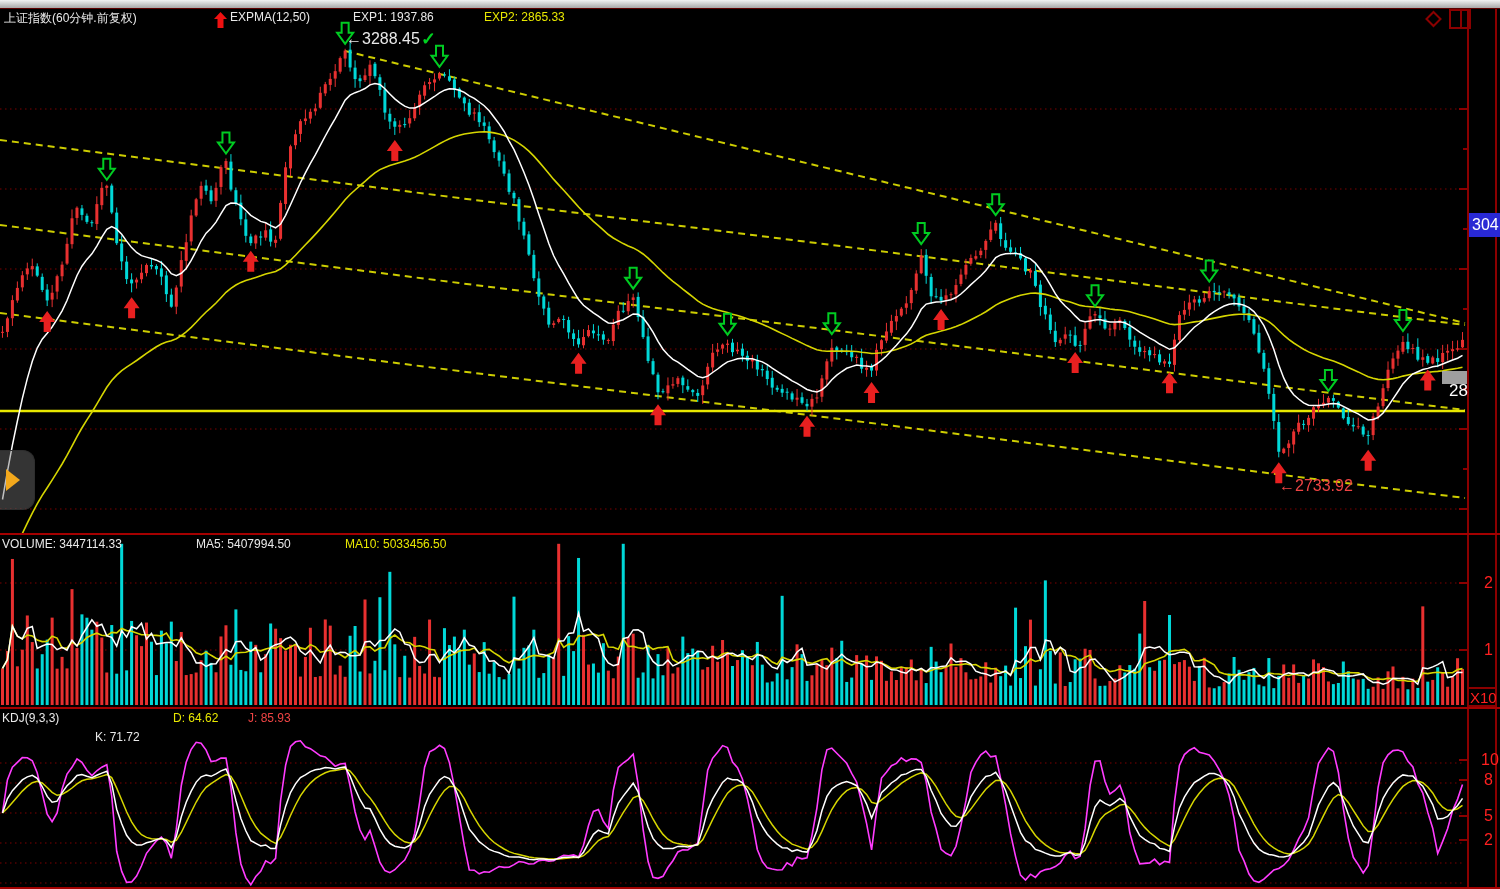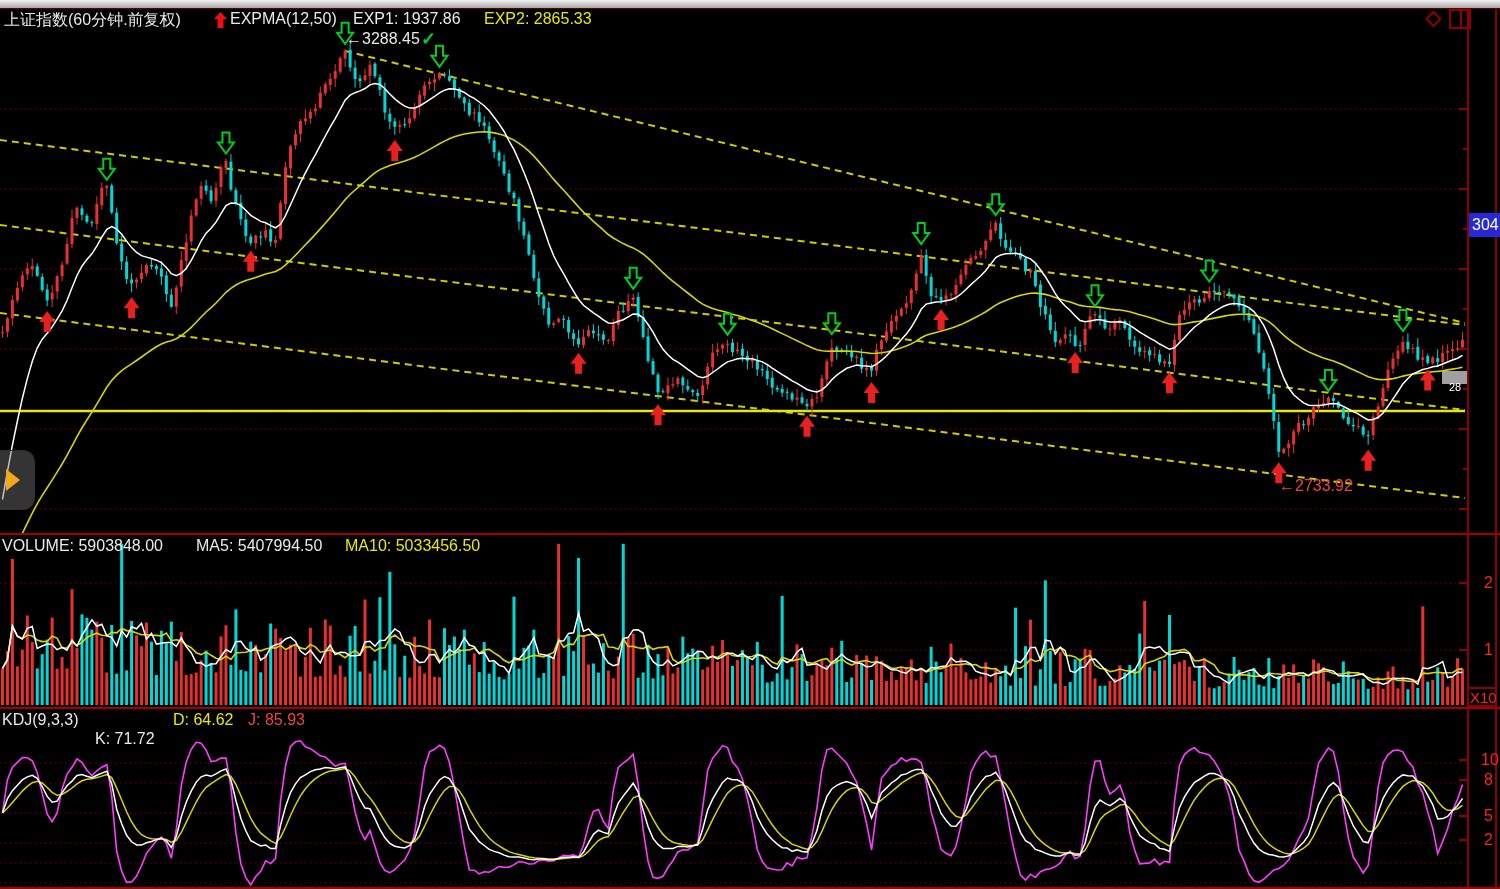--- a/index.html
+++ b/index.html
@@ -1,27 +1,27 @@
 <!DOCTYPE html>
 <html><head>
 <meta charset="utf-8">
 <style>
   html,body{margin:0;padding:0;background:#000;}
   .screen{position:relative;width:1500px;height:889px;background:#000;overflow:hidden;
           font-family:"Liberation Sans",sans-serif;}
   .topbar{position:absolute;left:0;top:0;width:1500px;height:8px;
           background:linear-gradient(#f2f2f2,#a8a8a8);}
   .topline{position:absolute;left:0;top:8px;width:1500px;height:1px;background:#5c0000;}
-  .hdr{position:absolute;font-size:16px;white-space:nowrap;z-index:30;}
+  .hdr{position:absolute;font-size:12px;white-space:nowrap;z-index:30;}
   .w{color:#e9e9e9}.y{color:#e8e800}.m{color:#ef4444}
   svg{position:absolute;left:0;display:block;}
   .divider{position:absolute;left:0;width:1500px;height:2px;background:#a40000;z-index:25;}
   .badge{position:absolute;left:1469px;top:213px;width:31px;height:24px;background:#2929d4;
          color:#fff;font-size:16px;line-height:24px;padding-left:3px;overflow:hidden;z-index:40;}
-  .curprice{position:absolute;left:1449px;top:381px;color:#fff;font-size:11px;z-index:40;white-space:nowrap;}
+  .curprice{position:absolute;left:1449px;top:381px;color:#fff;font-size:17px;z-index:40;white-space:nowrap;}
   .peaklbl{position:absolute;left:346px;top:30px;color:#e9e9e9;font-size:16px;z-index:40;white-space:nowrap;text-align:right;}
   .peakchk{position:absolute;left:421px;top:28px;color:#00d020;font-size:18px;font-weight:bold;z-index:40;}
   .lowlbl{position:absolute;left:1279px;top:477px;color:#ef4444;font-size:16px;z-index:40;white-space:nowrap;}
   .icons{position:absolute;left:1424px;top:9px;z-index:40;display:flex;gap:6px;}
   .flap{position:absolute;left:0;top:450px;width:34px;height:58px;z-index:40;
         background:rgba(115,115,115,.45);border:1px solid #2e2e2e;border-left:none;
         border-radius:0 12px 12px 0;}
   .flap .tri{position:absolute;left:6px;top:18px;width:0;height:0;
         border-top:11px solid transparent;border-bottom:11px solid transparent;
         border-left:14px solid #f2a81c;}
@@ -1019,21 +1019,21 @@
       <polyline points="2.5,133.3 7.4,124.7 12.4,91.1 17.4,101.2 22.3,103.9 27.3,93.3 32.3,91.5 37.2,113.4 42.2,111.0 47.2,109.0 52.1,109.4 57.1,114.7 62.1,112.4 67.0,115.2 72.0,105.1 77.0,111.2 81.9,100.4 86.9,92.5 91.9,84.8 96.8,91.3 101.8,89.2 106.8,100.8 111.7,102.3 116.7,111.1 121.7,95.5 126.6,102.1 131.6,91.8 136.6,93.8 141.5,88.3 146.5,104.0 151.5,98.3 156.4,109.1 161.4,108.2 166.4,107.6 171.3,107.5 176.3,111.3 181.3,102.7 186.2,111.6 191.2,117.7 196.2,127.9 201.1,127.8 206.1,131.5 211.1,129.1 216.0,128.7 221.0,121.5 226.0,114.5 230.9,117.3 235.9,106.6 240.9,106.2 245.8,113.1 250.8,116.4 255.8,112.4 260.7,125.0 265.7,121.8 270.7,112.3 275.6,109.7 280.6,108.4 285.6,104.0 290.5,102.1 295.5,106.5 300.4,116.0 305.4,119.8 310.4,115.2 315.3,121.7 320.3,127.9 325.3,116.5 330.2,110.2 335.2,119.6 340.2,117.3 345.1,117.4 350.1,120.7 355.1,120.7 360.0,120.1 365.0,106.9 370.0,106.2 374.9,111.2 379.9,105.5 384.9,105.2 389.8,99.7 394.8,93.9 399.8,97.2 404.7,108.9 409.7,110.3 414.7,123.3 419.6,127.6 424.6,126.9 429.6,119.7 434.5,119.5 439.5,127.6 444.5,120.1 449.4,114.4 454.4,117.8 459.4,112.2 464.3,102.7 469.3,110.0 474.3,111.6 479.2,118.7 484.2,117.4 489.2,126.2 494.1,125.7 499.1,130.4 504.1,131.9 509.0,138.3 514.0,122.9 519.0,124.1 523.9,118.3 528.9,111.5 533.9,102.6 538.8,118.9 543.8,119.8 548.8,121.0 553.7,123.4 558.7,106.2 563.7,105.8 568.6,98.4 573.6,97.8 578.6,78.0 583.5,96.2 588.5,93.9 593.4,99.4 598.4,103.7 603.4,120.7 608.3,127.9 613.3,130.7 618.3,129.3 623.2,103.5 628.2,102.3 633.2,94.9 638.1,94.8 643.1,98.0 648.1,118.2 653.0,126.4 658.0,130.5 663.0,130.0 667.9,125.2 672.9,130.9 677.9,128.7 682.8,125.2 687.8,120.8 692.8,120.8 697.7,116.3 702.7,116.7 707.7,122.8 712.6,121.3 717.6,124.0 722.6,121.8 727.5,118.4 732.5,118.2 737.5,121.0 742.4,118.7 747.4,122.1 752.4,124.6 757.3,119.8 762.3,120.7 767.3,127.2 772.2,132.2 777.2,133.8 782.2,124.6 787.1,127.5 792.1,124.4 797.1,117.0 802.0,113.2 807.0,130.2 812.0,129.4 816.9,128.8 821.9,131.9 826.9,134.1 831.8,127.5 836.8,124.0 841.8,119.3 846.7,123.7 851.7,126.2 856.7,127.7 861.6,128.8 866.6,131.8 871.6,131.3 876.5,127.1 881.5,128.2 886.4,131.7 891.4,134.8 896.4,134.9 901.3,137.0 906.3,138.2 911.3,133.9 916.2,135.7 921.2,133.4 926.2,136.6 931.1,132.6 936.1,133.0 941.1,131.4 946.0,130.9 951.0,122.9 956.0,127.0 960.9,126.3 965.9,126.3 970.9,129.0 975.8,136.1 980.8,138.0 985.8,138.9 990.7,140.9 995.7,138.6 1000.7,138.0 1005.6,135.9 1010.6,140.5 1015.6,125.5 1020.5,127.6 1025.5,121.6 1030.5,112.4 1035.4,112.4 1040.4,124.7 1045.4,105.2 1050.3,106.1 1055.3,118.9 1060.3,112.3 1065.2,115.6 1070.2,136.0 1075.2,137.7 1080.1,132.7 1085.1,131.9 1090.1,124.7 1095.0,124.0 1100.0,129.3 1105.0,134.7 1109.9,141.2 1114.9,146.9 1119.9,144.3 1124.8,141.6 1129.8,137.5 1134.8,135.0 1139.7,126.0 1144.7,113.2 1149.7,112.1 1154.6,113.3 1159.6,111.6 1164.6,116.9 1169.5,119.7 1174.5,119.1 1179.4,117.3 1184.4,117.2 1189.4,118.6 1194.3,131.8 1199.3,132.1 1204.3,131.3 1209.2,136.7 1214.2,141.1 1219.2,142.1 1224.1,145.4 1229.1,148.5 1234.1,142.4 1239.0,138.7 1244.0,137.4 1249.0,135.5 1253.9,134.4 1258.9,139.9 1263.9,143.2 1268.8,138.8 1273.8,142.0 1278.8,143.6 1283.7,139.6 1288.7,137.9 1293.7,139.1 1298.6,138.1 1303.6,138.1 1308.6,140.9 1313.5,137.2 1318.5,137.0 1323.5,133.8 1328.4,135.0 1333.4,136.1 1338.4,140.8 1343.3,140.4 1348.3,141.3 1353.3,140.7 1358.2,139.8 1363.2,138.9 1368.2,144.4 1373.1,147.5 1378.1,147.3 1383.1,149.1 1388.0,147.6 1393.0,143.2 1398.0,143.5 1402.9,143.4 1407.9,143.5 1412.9,144.9 1417.8,149.2 1422.8,132.8 1427.8,133.8 1432.7,131.9 1437.7,129.6 1442.7,126.6 1447.6,142.6 1452.6,141.6 1457.6,137.3 1462.5,137.6" fill="none" stroke="#ffffff" stroke-width="1.5"></polyline>
       <line x1="1468" y1="0" x2="1468" y2="172" stroke="#8b0000" stroke-width="2"></line>
       <line x1="1496" y1="0" x2="1496" y2="172" stroke="#8b0000" stroke-width="2"></line>
       <line x1="1459" y1="48" x2="1468" y2="48" stroke="#8b0000" stroke-width="2"></line>
       <text x="1484" y="53" fill="#ff2020" font-size="16" font-family="Liberation Sans, sans-serif">2</text>
       <line x1="1459" y1="115" x2="1468" y2="115" stroke="#8b0000" stroke-width="2"></line>
       <text x="1484" y="120" fill="#ff2020" font-size="16" font-family="Liberation Sans, sans-serif">1</text>
       <rect x="1468" y="153" width="28" height="18" fill="none" stroke="#8b0000" stroke-width="2"></rect>
       <text x="1470" y="168" fill="#ff2020" font-size="15" font-family="Liberation Sans, sans-serif">X10</text>
     </svg>
-  <span class="hdr w" style="left:2px;top:537px">VOLUME: 5903848.00</span>
+  <span class="hdr w" style="left:2px;top:537px">VOLUME: 3447114.33</span>
   <span class="hdr w" style="left:196px;top:537px">MA5: 5407994.50</span>
   <span class="hdr y" style="left:345px;top:537px">MA10: 5033456.50</span>
 
   <div class="divider" style="top:707px"></div>
 
   <svg id="kdjsvg" width="1500" height="178" style="top:709px">
       <line x1="0" y1="54" x2="1465" y2="54" stroke="#7d0000" stroke-width="1.2" stroke-dasharray="1.5 3.5"></line>
       <line x1="0" y1="74" x2="1465" y2="74" stroke="#7d0000" stroke-width="1.2" stroke-dasharray="1.5 3.5"></line>
       <line x1="0" y1="104" x2="1465" y2="104" stroke="#7d0000" stroke-width="1.2" stroke-dasharray="1.5 3.5"></line>
       <line x1="0" y1="134" x2="1465" y2="134" stroke="#7d0000" stroke-width="1.2" stroke-dasharray="1.5 3.5"></line>

